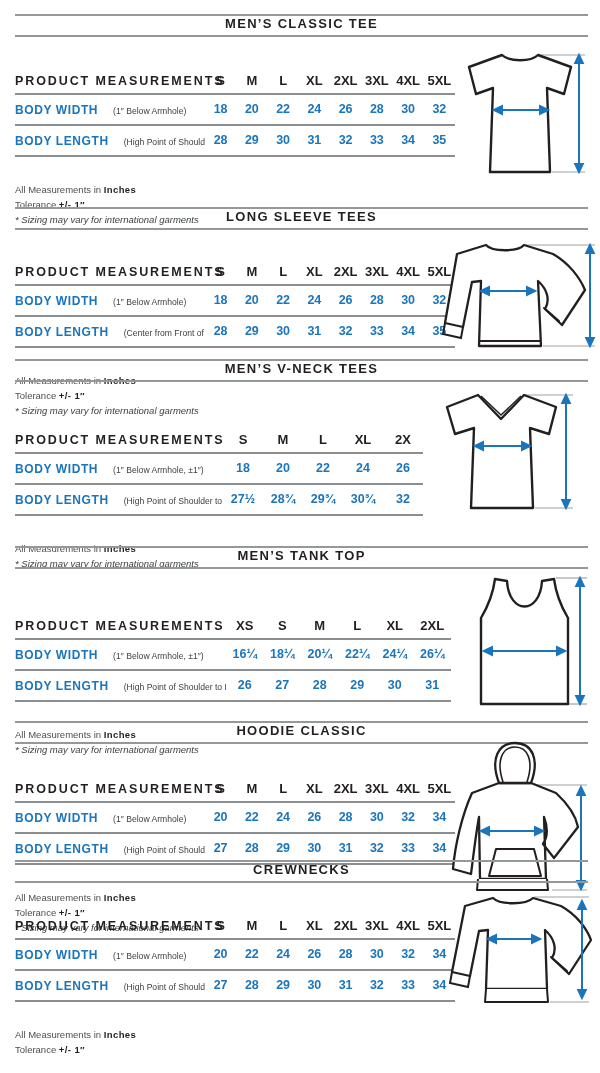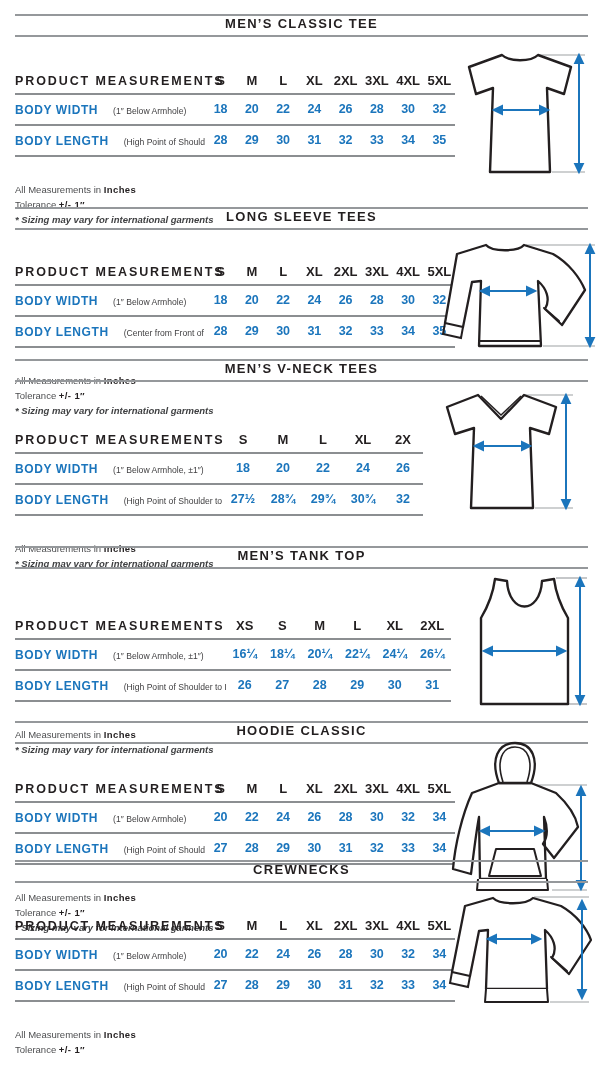--- a/index.html
+++ b/index.html
@@ -44,21 +44,21 @@
   }
   td { border-bottom:2px solid #8b8e91; padding:5px 0 6px 0; }
   td.rowlabel { white-space:nowrap; overflow:hidden; }
   .lbl { color:#1b75bc; font-weight:bold; font-size:12px; letter-spacing:.6px; }
   .sub { color:#414042; font-size:8.6px; margin-left:15px; }
   td.val { color:#1b75bc; font-weight:bold; font-size:12.5px; text-align:center; white-space:nowrap; }
 
   .notes { margin-top:25px; }
   .note { font-size:9.5px; color:#4d4e50; line-height:15px; }
   .note b { color:#231f20; letter-spacing:.4px; }
-  .note.italic { font-style:italic; font-weight:bold; color:#3f4042; }
+  .note.italic { font-style:italic; font-weight:normal; color:#3f4042; }
 
   .fig { position:absolute; }
   .s1 .fig{ top:34px; right:12px; width:136px; height:142px; }
   .s2 .fig{ top:32px; right:2px;  width:164px; height:128px; }
   .s3 .fig{ top:30px; right:24px; width:148px; height:132px; }
   .s4 .fig{ top:27px; right:10px; width:126px; height:138px; }
   .s5 .fig{ top:18px; right:10px; width:150px; height:160px; }
   .s6 .fig{ top:29px; right:8px;  width:152px; height:128px; }
   .fig svg { width:100%; height:100%; display:block; }
 </style>

